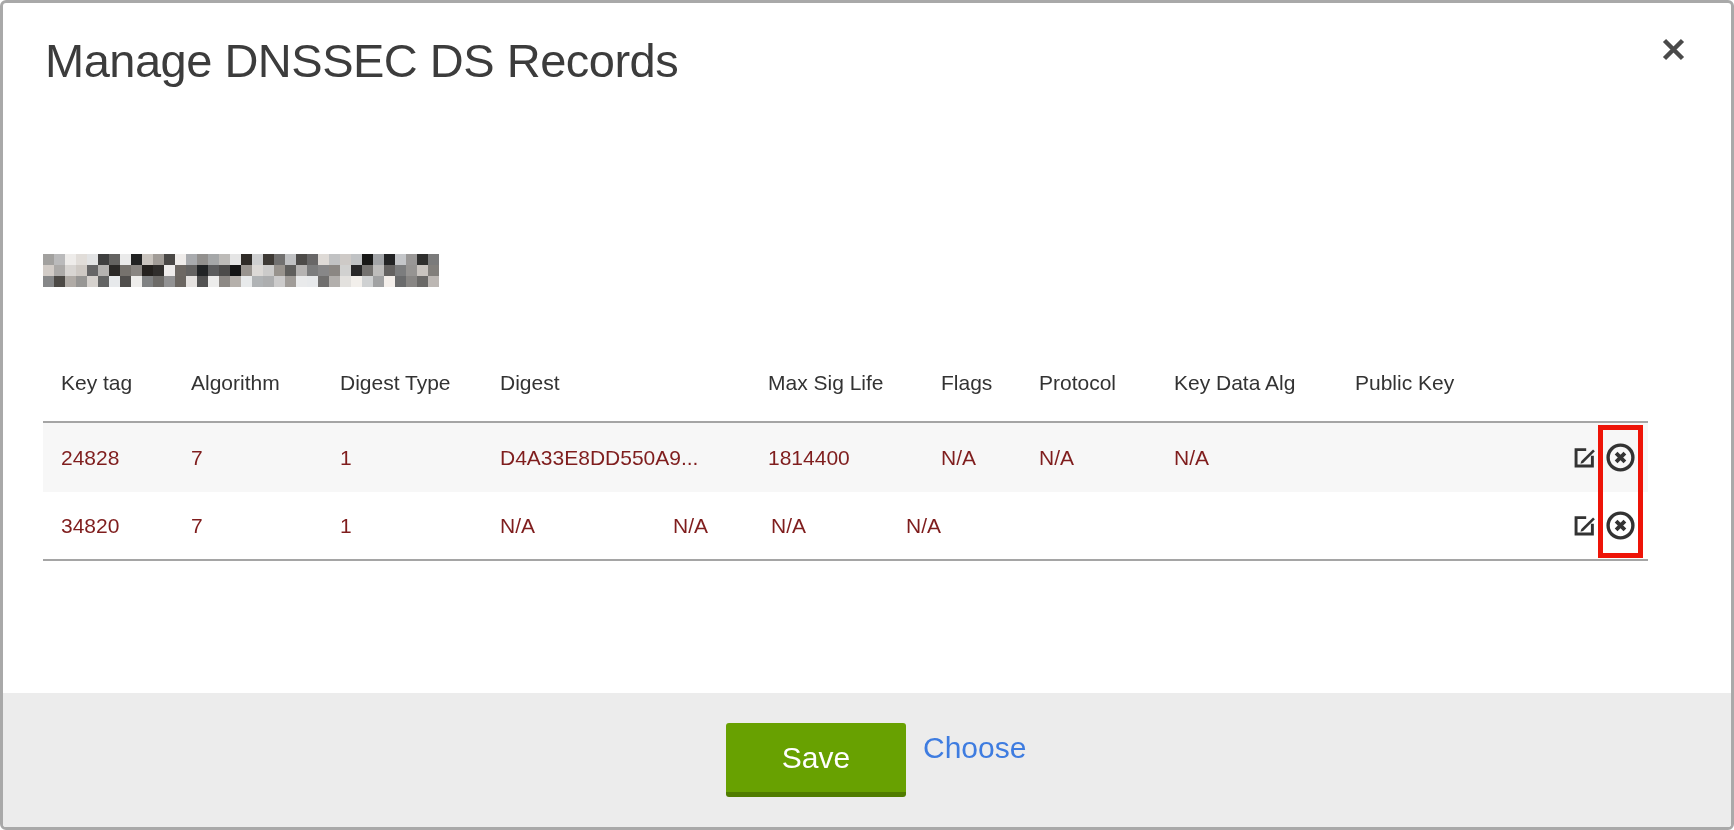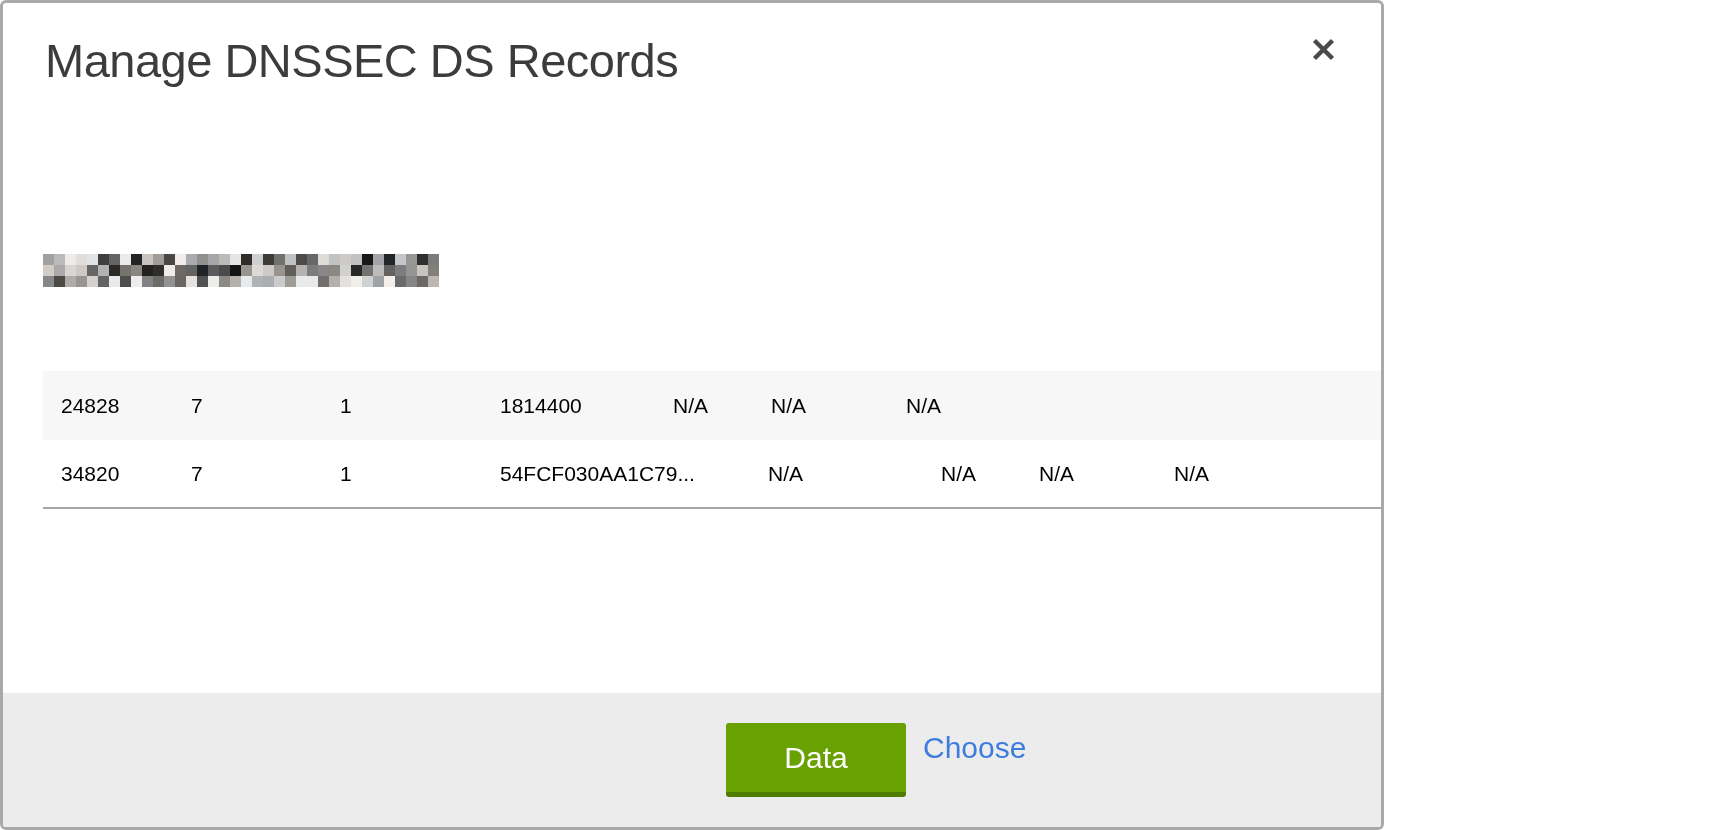--- a/index.html
+++ b/index.html
@@ -1,20 +1,20 @@
 <!DOCTYPE html>
 <html><head>
 <meta charset="utf-8">
 <style>
   * { margin:0; padding:0; box-sizing:border-box; }
   html,body { background:#fff; }
   body { font-family:"Liberation Sans", sans-serif; width:1734px; height:830px; position:relative; }
 
   .modal {
-    position:absolute; left:0; top:0; width:1384px; height:830px;
+    position:absolute; left:0; top:0; width:1734px; height:830px;
     background:#fff; border:3px solid #a9a9a9; border-radius:6px;
     overflow:hidden;
   }
 
   .title {
     position:absolute; left:42px; top:30px;
     font-size:47px; font-weight:400; color:#3c3c3c; letter-spacing:-0.5px;
   }
 
   .close-btn {
@@ -36,21 +36,21 @@
   .ds-table {
     position:absolute; left:40px; top:368px; width:1605px;
   }
   .thead-row {
     display:flex; align-items:flex-start; height:52px; padding-left:18px;
     border-bottom:2px solid #a5a5a5;
     font-size:21px; color:#333;
   }
   .trow {
     display:flex; align-items:center; height:69px; padding-left:18px;
-    font-size:21px; color:#000000;
+    font-size:21px; color:#7f1d1d;
   }
   .trow.stripe { background:#f7f7f7; }
   .trow.last { border-bottom:2px solid #a5a5a5; }
   .c0{width:130px} .c1{width:149px} .c2{width:160px} .c3{width:268px}
   .c4{width:173px} .c5{width:98px}  .c6{width:135px} .c7{width:181px} .c8{width:173px}
   .cell { flex-shrink:0; white-space:nowrap; overflow:hidden; }
   .actions {
     flex:1; display:flex; align-items:center; justify-content:flex-end;
     gap:7px; padding-right:12px;
   }
@@ -202,25 +202,37 @@
       <i style="width: 11px; height: 11px; background: rgb(244, 239, 235);"></i>
       <i style="width: 11px; height: 11px; background: rgb(106, 107, 108);"></i>
       <i style="width: 11px; height: 11px; background: rgb(136, 134, 132);"></i>
       <i style="width: 11px; height: 11px; background: rgb(106, 105, 103);"></i>
       <i style="width: 11px; height: 11px; background: rgb(188, 183, 179);"></i>
     </div>
 
 
   <div class="ds-table">
 
+    <div class="thead-row">
+      <div class="cell c0">Key tag</div>
+      <div class="cell c1">Algorithm</div>
+      <div class="cell c2">Digest Type</div>
+      <div class="cell c3">Digest</div>
+      <div class="cell c4">Max Sig Life</div>
+      <div class="cell c5">Flags</div>
+      <div class="cell c6">Protocol</div>
+      <div class="cell c7">Key Data Alg</div>
+      <div class="cell c8">Public Key</div>
+    </div>
 
     <div class="trow stripe">
       <div class="cell c0">24828</div>
       <div class="cell c1">7</div>
       <div class="cell c2">1</div>
+      <div class="cell c3">D4A33E8DD550A9...</div>
       <div class="cell c4">1814400</div>
       <div class="cell c5">N/A</div>
       <div class="cell c6">N/A</div>
       <div class="cell c7">N/A</div>
       <div class="cell c8"></div>
       <div class="actions">
         <button class="icon-btn">
           <svg width="27" height="27" viewBox="0 0 24 24">
             <path d="M13.5 5 H4.5 V19.5 H19 V10.5" fill="none" stroke="#333" stroke-width="2.6"></path>
             <path d="M9.2 15.2 L19.6 4.8 L21.2 6.4 L10.8 16.8 L8.4 17.6 Z" fill="#333"></path>
@@ -232,21 +244,20 @@
             <path d="M8.6 8.6 L15.4 15.4 M15.4 8.6 L8.6 15.4" stroke="#333" stroke-width="3" fill="none"></path>
           </svg>
         </button>
       </div>
     </div>
 
     <div class="trow last">
       <div class="cell c0">34820</div>
       <div class="cell c1">7</div>
       <div class="cell c2">1</div>
-      <div class="cell c3">54FCF030AA1C79...</div>
       <div class="cell c4">N/A</div>
       <div class="cell c5">N/A</div>
       <div class="cell c6">N/A</div>
       <div class="cell c7">N/A</div>
       <div class="cell c8"></div>
       <div class="actions">
         <button class="icon-btn">
           <svg width="27" height="27" viewBox="0 0 24 24">
             <path d="M13.5 5 H4.5 V19.5 H19 V10.5" fill="none" stroke="#333" stroke-width="2.6"></path>
             <path d="M9.2 15.2 L19.6 4.8 L21.2 6.4 L10.8 16.8 L8.4 17.6 Z" fill="#333"></path>
@@ -259,17 +270,17 @@
           </svg>
         </button>
       </div>
     </div>
 
     <div class="annotation-rect"></div>
   </div>
 
 
   <div class="footer">
-    <button class="save-btn">Data</button>
+    <button class="save-btn">Save</button>
     <a class="cancel-link">Choose</a>
   </div>
 
 </div>
 
 </body></html>

